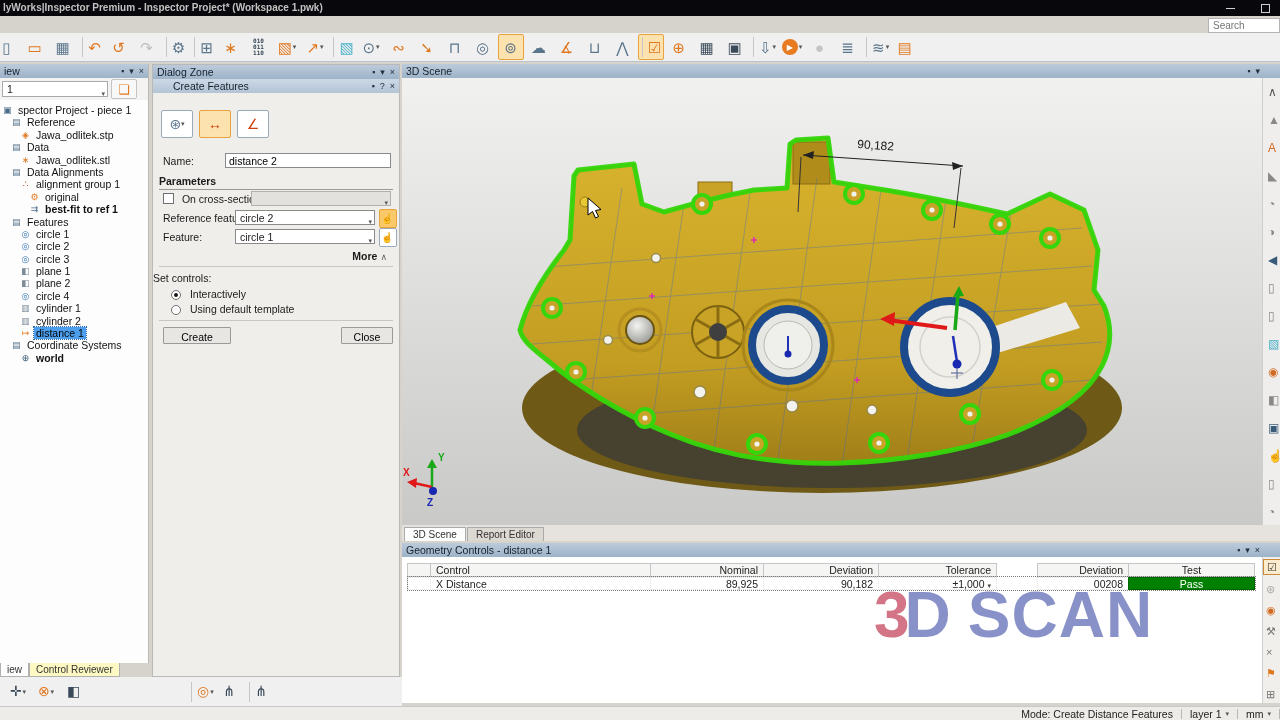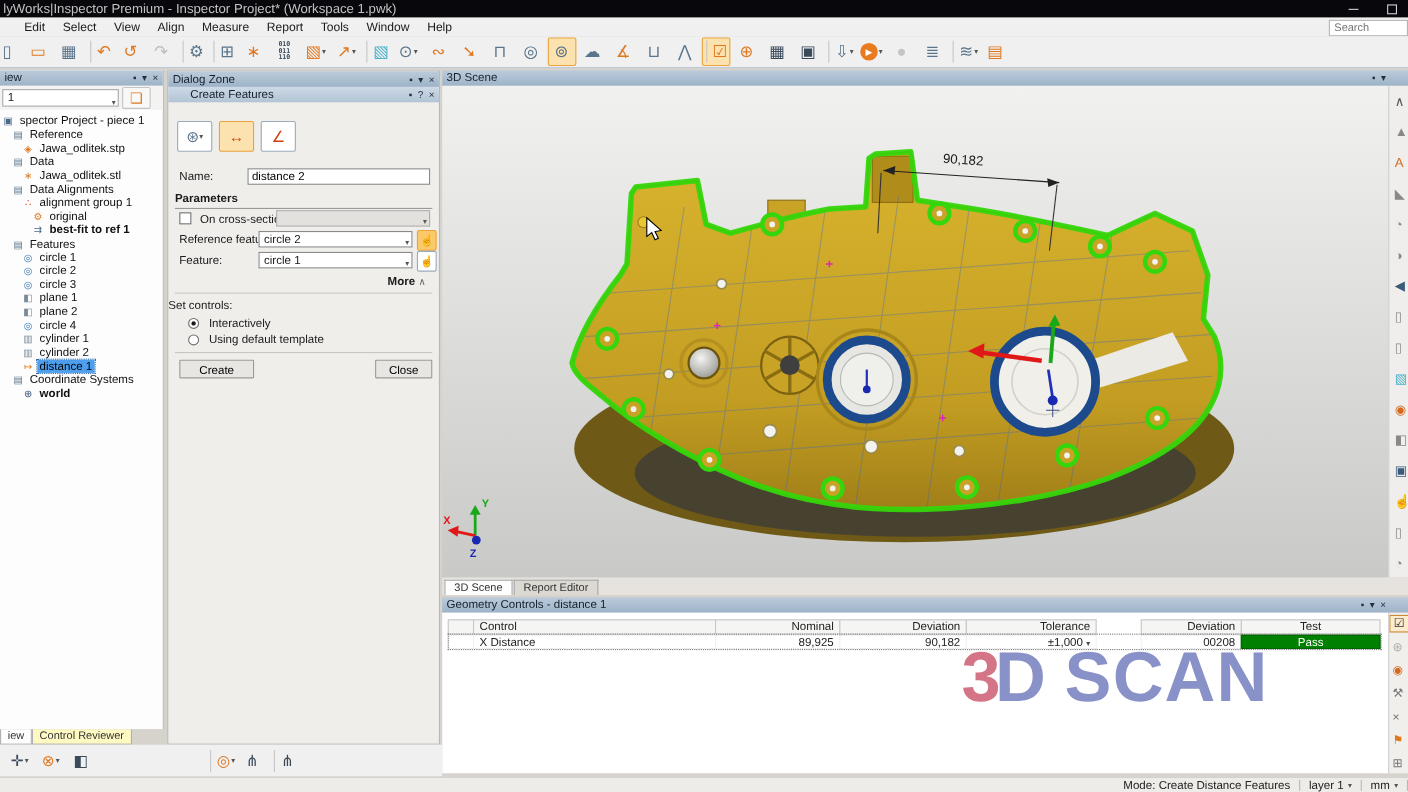--- a/index.html
+++ b/index.html
@@ -1,20 +1,20 @@
 <!DOCTYPE html>
 <html><head>
 <meta charset="utf-8">
 <style>
   html,body{margin:0;padding:0;background:#888;}
   .app{position:relative;width:1280px;height:720px;background:#d6d2cc;overflow:hidden;
        font-family:"Liberation Sans",sans-serif;-webkit-font-smoothing:antialiased;cursor:default;}
   
   .titlebar{position:absolute;left:0;top:0;width:1280px;height:16px;background:#08080c;color:#c2c2c2;
-            font-size:12px;line-height:16px;padding-left:3px;box-sizing:border-box;}
+            font-size:10px;line-height:16px;padding-left:3px;box-sizing:border-box;font-weight:bold;}
   .winbtns{position:absolute;right:10px;top:0;height:16px;display:flex;gap:26px;align-items:center;}
   .win-min{width:9px;height:1px;background:#cfcfcf;}
   .win-restore{width:7px;height:7px;border:1px solid #cfcfcf;}
   
   .menubar{position:absolute;left:0;top:16px;width:1280px;height:17px;background:#f0f0f0;display:flex;
            align-items:center;padding-left:14px;box-sizing:border-box;font-size:11px;color:#1a1a1a;}
   .mitem{padding:0 8px;}
   .searchbox{position:absolute;right:0;top:18px;width:62px;height:13px;font-size:10px;color:#444;
              border:1px solid #b4b4b4;background:#fff;padding:0 4px;font-family:"Liberation Sans",sans-serif;}
   
@@ -128,32 +128,20 @@
 <div class="app">
 
   <div class="titlebar">
     <span>lyWorks|Inspector Premium - Inspector Project* (Workspace 1.pwk)</span>
     <div class="winbtns">
       <span class="win-min"></span>
       <span class="win-restore"></span>
     </div>
   </div>
 
-  <div class="menubar">
-
-  <span class="mitem">Edit</span>
-      <span class="mitem">Select</span>
-      <span class="mitem">View</span>
-      <span class="mitem">Align</span>
-      <span class="mitem">Measure</span>
-      <span class="mitem">Report</span>
-      <span class="mitem">Tools</span>
-      <span class="mitem">Window</span>
-      <span class="mitem">Help</span>
-    </div>
   <input class="searchbox" placeholder="Search" style="">
 
   <div class="toolbar">
 
       <span class="tbtn cut">
         <span class="tglyph" style="color: rgb(90, 116, 140);">▯</span>
         <span class="dd"></span>
       </span>
 
       <span class="tbtn">

